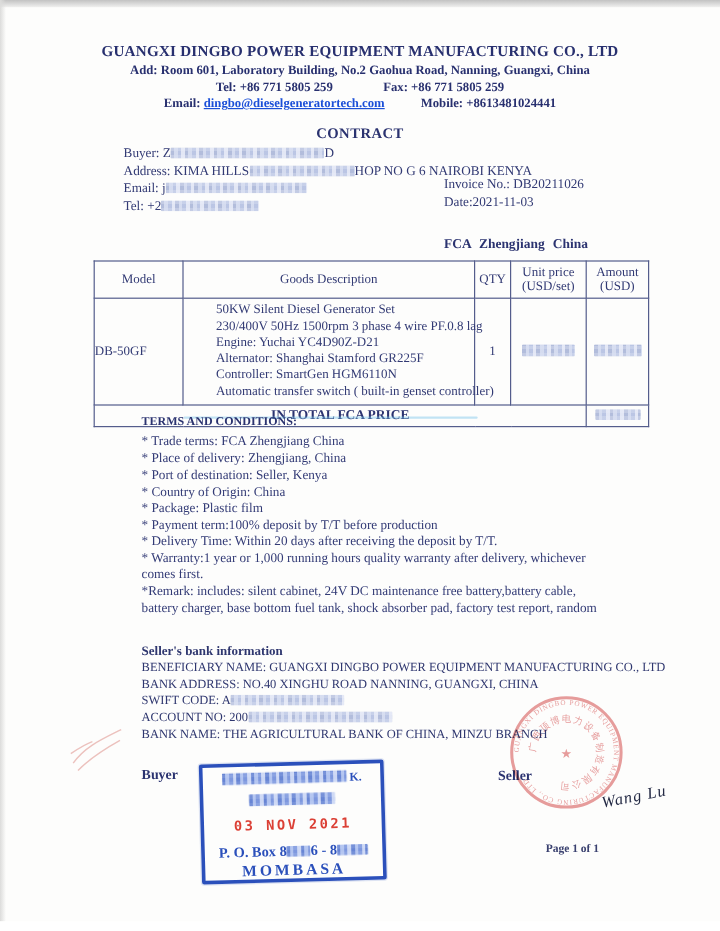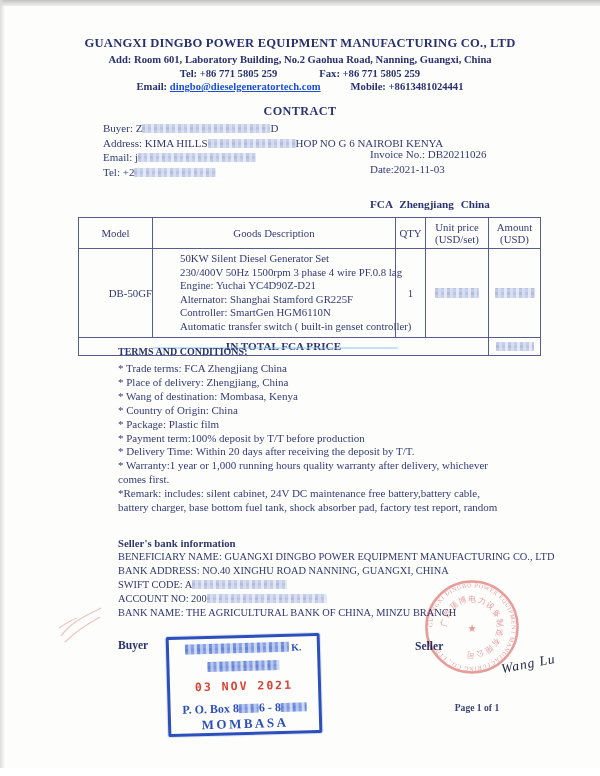--- a/index.html
+++ b/index.html
@@ -36,21 +36,21 @@
       repeating-linear-gradient(90deg, rgba(74,110,205,.75) 0 3px, rgba(178,196,240,.95) 3px 6px,
         rgba(110,140,220,.8) 6px 9px, rgba(205,216,245,.95) 9px 12px),
       repeating-linear-gradient(0deg, rgba(255,255,255,0) 0 3px, rgba(70,100,190,.35) 3px 6px);}
 
   
   .fca-caption{position:absolute;top:198px;left:370px;font-weight:bold;font-size:11.2px;color:#2b3370;word-spacing:4px;}
   table.goods{position:absolute;top:217px;left:78px;width:462px;border-collapse:collapse;table-layout:fixed;
     font-size:10.8px;color:#323a74;}
   table.goods td{border:1px solid #545d8c;padding:0;}
   .th-cell{text-align:center;vertical-align:middle;height:30px;line-height:12.5px;}
-  .model-cell{text-align:right;vertical-align:middle;}
+  .model-cell{text-align:left;vertical-align:middle;}
   .desc-cell{vertical-align:middle;padding:3px 4px 3px 6px !important;}
   .desc-cell div{line-height:13.6px;white-space:nowrap;margin-left:21px;}
   .qty-cell,.price-cell{text-align:center;vertical-align:middle;}
   .total-row td{height:17px;}
   .total-label{text-align:center;font-weight:bold;font-size:11.2px;color:#2b3370;position:relative;}
   .total-label::after{content:"";position:absolute;left:18%;right:22%;top:58%;height:2px;
     background:rgba(120,195,235,.45);border-radius:2px;}
 
   
   .terms{position:absolute;top:344px;left:118px;width:410px;font-size:11px;color:#333b76;}
@@ -170,21 +170,21 @@
       <td class="total-label" colspan="4">IN TOTAL FCA PRICE</td>
       <td class="price-cell"><span class="rd" style="width:38px;height:9px"></span></td>
     </tr>
   </tbody>
     </table>
 
   <div class="terms">
     <div class="terms-title">TERMS AND CONDITIONS:</div>
     <div class="tline">* Trade terms: FCA Zhengjiang China</div>
     <div class="tline">* Place of delivery: Zhengjiang, China</div>
-    <div class="tline">* Wang of destination: Mombasa, Kenya</div>
+    <div class="tline">* Port of destination: Seller, Kenya</div>
     <div class="tline">* Country of Origin: China</div>
     <div class="tline">* Package: Plastic film</div>
     <div class="tline">* Payment term:100% deposit by T/T before production</div>
     <div class="tline">* Delivery Time: Within 20 days after receiving the deposit by T/T.</div>
     <div class="tline">* Warranty:1 year or 1,000 running hours quality warranty after delivery, whichever</div>
     <div class="tline">comes first.</div>
     <div class="tline">*Remark: includes: silent cabinet, 24V DC maintenance free battery,battery cable,</div>
     <div class="tline">battery charger, base bottom fuel tank, shock absorber pad, factory test report, random</div>
   </div>
 

